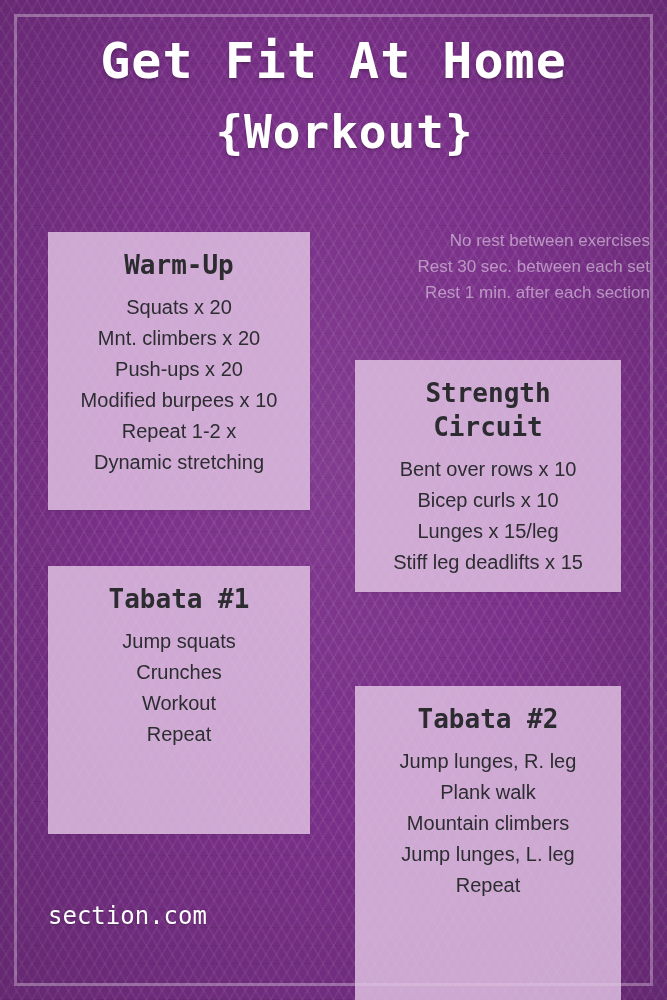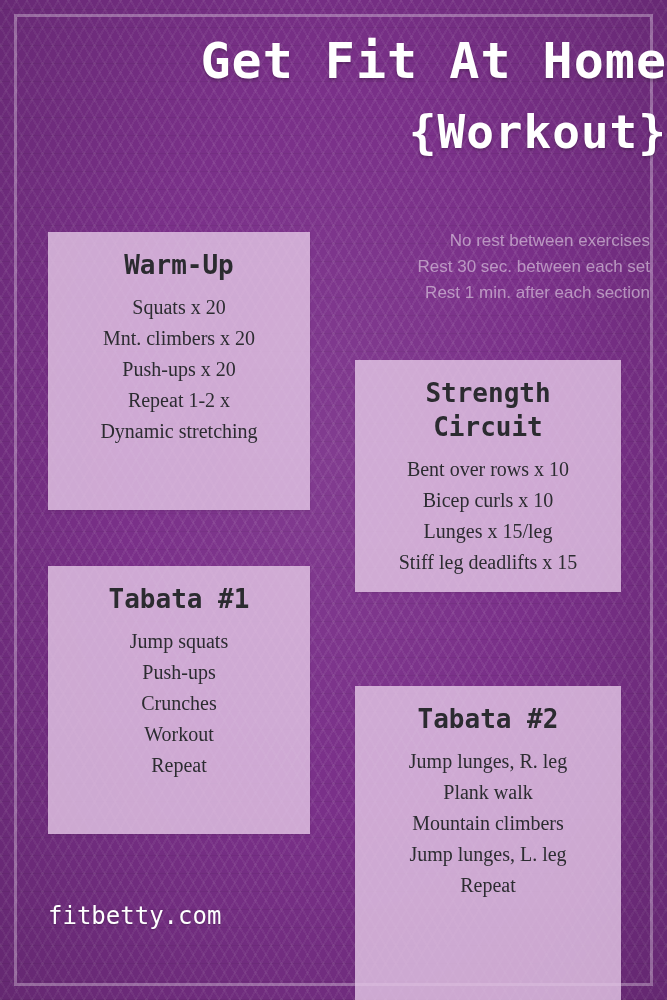--- a/index.html
+++ b/index.html
@@ -61,21 +61,21 @@
     box-sizing: border-box;
     border: 3px solid rgba(255,255,255,0.30);
     pointer-events: none;
   }
 
   .title-block {
     position: absolute;
     left: 0;
     top: 32px;
     width: 667px;
-    text-align: right;
+    text-align: center;
     color: #ffffff;
     font-family: "DejaVu Sans Mono", monospace;
     letter-spacing: 1px;
     text-shadow: 0 2px 3px rgba(0,0,0,0.25);
   }
   .title-line1 {
     font-size: 50px;
     line-height: 58px;
     font-weight: bold;
   }
@@ -112,21 +112,21 @@
   .card-title {
     font-family: "DejaVu Sans Mono", monospace;
     font-weight: bold;
     font-size: 26px;
     line-height: 34px;
     margin-bottom: 10px;
     color: #2b2b30;
     letter-spacing: 0px;
   }
   .card-list {
-    font-family: Liberation Serif, serif;
+    font-family: Liberation Sans, sans-serif;
     font-size: 20px;
     line-height: 31px;
     color: #2c2c31;
   }
 
   #card-warmup   { left: 48px;  top: 232px; width: 262px; height: 278px; }
   #card-strength { left: 355px; top: 360px; width: 266px; height: 232px; }
   #card-tabata1  { left: 48px;  top: 566px; width: 262px; height: 268px; }
   #card-tabata2  { left: 355px; top: 686px; width: 266px; height: 329px; }
 
@@ -160,52 +160,52 @@
     <div>Rest 30 sec. between each set</div>
     <div>Rest 1 min. after each section</div>
   </div>
 
   <div class="card" id="card-warmup">
     <div class="card-title">Warm-Up</div>
     <div class="card-list">
       <div>Squats x 20</div>
       <div>Mnt. climbers x 20</div>
       <div>Push-ups x 20</div>
+      <div>Modified burpees x 10</div>
       <div>Repeat 1-2 x</div>
       <div>Dynamic stretching</div>
     </div>
   </div>
 
   <div class="card" id="card-strength">
     <div class="card-title">Strength Circuit</div>
     <div class="card-list">
       <div>Bent over rows x 10</div>
       <div>Bicep curls x 10</div>
       <div>Lunges x 15/leg</div>
       <div>Stiff leg deadlifts x 15</div>
     </div>
   </div>
 
   <div class="card" id="card-tabata1">
     <div class="card-title">Tabata #1</div>
     <div class="card-list">
       <div>Jump squats</div>
-      <div>Push-ups</div>
       <div>Crunches</div>
       <div>Workout</div>
       <div>Repeat</div>
     </div>
   </div>
 
   <div class="card" id="card-tabata2">
     <div class="card-title">Tabata #2</div>
     <div class="card-list">
       <div>Jump lunges, R. leg</div>
       <div>Plank walk</div>
       <div>Mountain climbers</div>
       <div>Jump lunges, L. leg</div>
       <div>Repeat</div>
     </div>
   </div>
 
-  <div class="brand">fitbetty.com</div>
+  <div class="brand">section.com</div>
 
 </div>
 
 </body></html>

